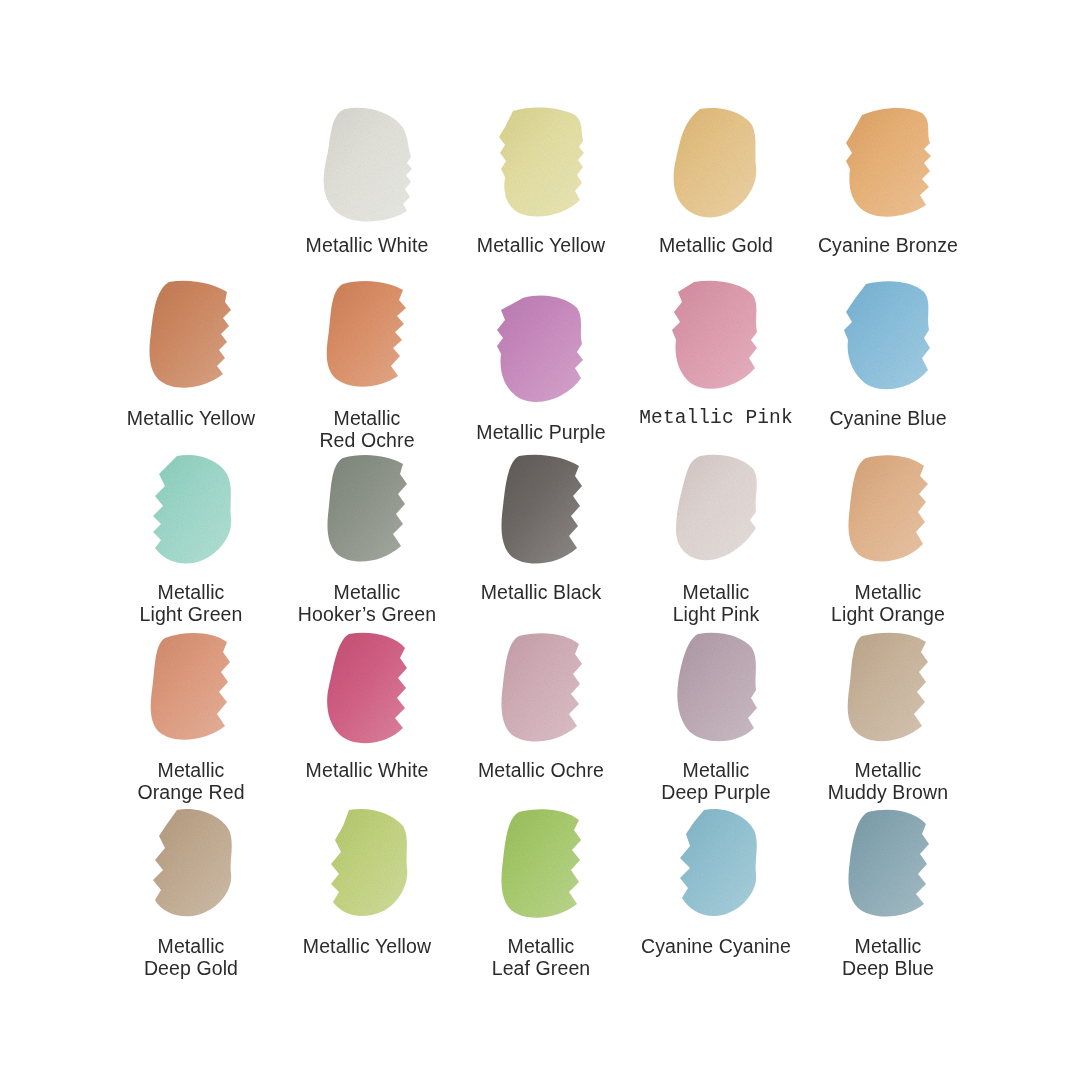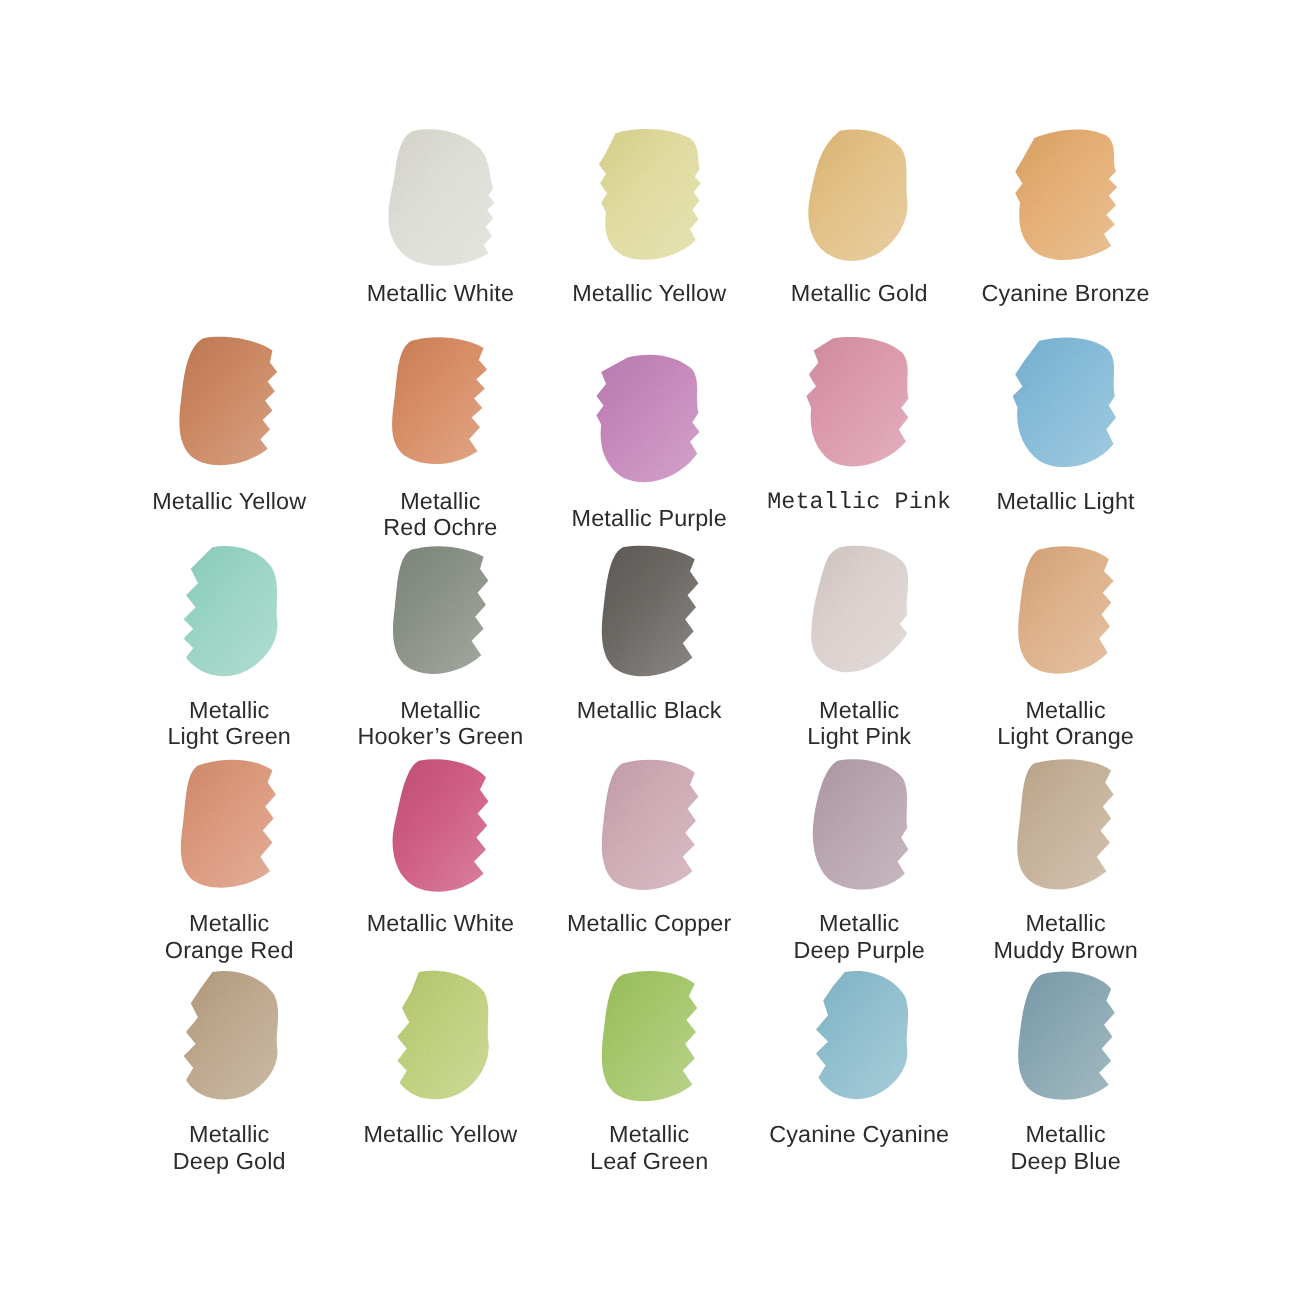--- a/index.html
+++ b/index.html
@@ -317,21 +317,21 @@
                   <feComposite in="nt" in2="SourceGraphic" operator="in" result="grain"></feComposite>
                   <feBlend in="SourceGraphic" in2="grain" mode="multiply"></feBlend>
                 </filter>
               </defs>
               <g filter="url(#f8)">
                 <path d="M30,6 C54,0 78,4 88,14 C96,24 90,38 93,52 L88,60 L94,70 L86,80 L92,92 C76,112 46,116 30,106 C16,96 10,78 12,62 L8,52 L16,44 L10,34 L18,22 Z" fill="url(#g8)"></path>
               </g>
             </svg>
           </div>
         </div>
-        <div class="label">Metallic Light</div>
+        <div class="label">Cyanine Blue</div>
       </div>
       <div class="cell" style="left: 91px; top: 452px;">
         <div class="swatch-wrap">
           <div class="swatch">
             <svg viewBox="0 0 104 118" xmlns="http://www.w3.org/2000/svg">
               <defs>
                 <linearGradient id="g9" x1="0" y1="0" x2="0.9" y2="1">
                   <stop offset="0%" stop-color="#8aceba"></stop>
                   <stop offset="45%" stop-color="#9ed9ca"></stop>
                   <stop offset="100%" stop-color="#9ed9ca" stop-opacity="0.80"></stop>
@@ -546,21 +546,21 @@
                   <feComposite in="nt" in2="SourceGraphic" operator="in" result="grain"></feComposite>
                   <feBlend in="SourceGraphic" in2="grain" mode="multiply"></feBlend>
                 </filter>
               </defs>
               <g filter="url(#f16)">
                 <path d="M30,6 C54,0 78,4 90,14 L86,24 L93,34 L84,44 L91,54 L82,64 L90,74 L80,84 L88,96 C68,114 36,116 22,104 C10,92 12,70 14,54 C16,38 18,12 30,6 Z" fill="url(#g16)"></path>
               </g>
             </svg>
           </div>
         </div>
-        <div class="label">Metallic Copper</div>
+        <div class="label">Metallic Ochre</div>
       </div>
       <div class="cell" style="left: 616px; top: 630px;">
         <div class="swatch-wrap">
           <div class="swatch">
             <svg viewBox="0 0 104 118" xmlns="http://www.w3.org/2000/svg">
               <defs>
                 <linearGradient id="g17" x1="0" y1="0" x2="0.9" y2="1">
                   <stop offset="0%" stop-color="#ae99a6"></stop>
                   <stop offset="45%" stop-color="#bda9b4"></stop>
                   <stop offset="100%" stop-color="#bda9b4" stop-opacity="0.80"></stop>

